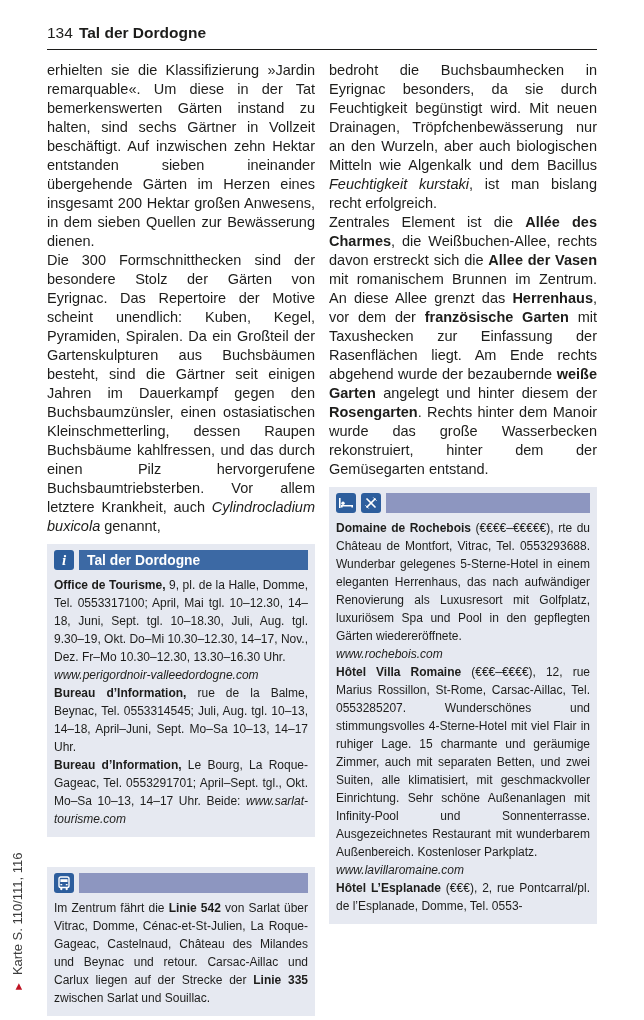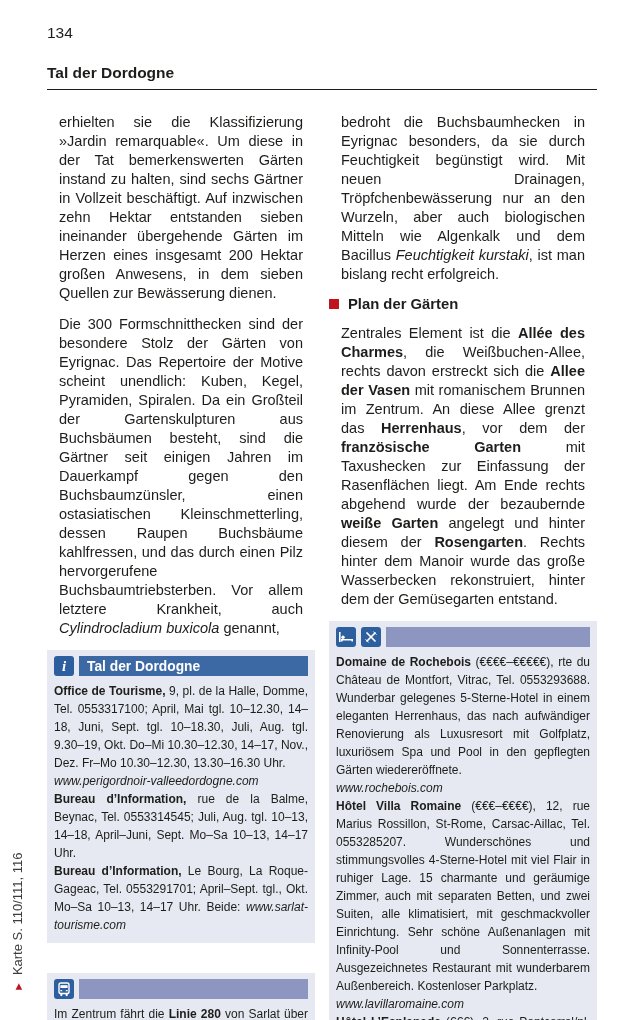--- a/index.html
+++ b/index.html
@@ -3,29 +3,29 @@
 <meta charset="utf-8">
 <style>
   html,body{margin:0;padding:0;background:#ffffff;}
   .page{
     position:relative;width:644px;height:1020px;overflow:hidden;
     background:#ffffff;color:#1d1d1b;
     font-family:"Liberation Sans",sans-serif;
   }
   .content{position:absolute;left:47px;top:24px;width:550px;}
   .page-header{
-    display:flex;align-items:baseline;gap:22px;
-    font-size:15.5px;padding-bottom:7px;border-bottom:1.6px solid #1c1c1a;flex-direction:column;
+    display:flex;align-items:baseline;gap:6px;
+    font-size:15.5px;padding-bottom:7px;border-bottom:1.6px solid #1c1c1a;
   }
   .page-number{font-weight:400;}
   .page-title{font-weight:700;}
   .cols{display:flex;gap:14px;margin-top:11px;}
   .col{width:268px;}
   .col p{
-    margin:12px;font-size:14.5px;line-height:19px;text-align:justify;
+    margin:0;font-size:14.5px;line-height:19px;text-align:justify;
     hyphens:auto;-webkit-hyphens:auto;
   }
   i{font-style:italic;}
   b{font-weight:700;}
   .sec-head{
     display:flex;align-items:center;gap:9px;
     font-weight:700;font-size:14.8px;margin:9px 0 2px 0;
   }
   .red-sq{width:10px;height:10px;background:#bf1322;flex:0 0 10px;}
   .box{background:#e6e9f1;padding:6px 7px 9px 7px;margin-top:8px;}
@@ -90,31 +90,27 @@
                 <rect x="2" y="1" width="10" height="10.5" rx="1.8" fill="none" stroke="#fff" stroke-width="1.4"></rect>
                 <rect x="3.4" y="3.2" width="7.2" height="2.8" fill="#fff"></rect>
                 <rect x="3.4" y="8" width="1.8" height="1.3" fill="#fff"></rect>
                 <rect x="8.8" y="8" width="1.8" height="1.3" fill="#fff"></rect>
                 <circle cx="4.3" cy="13" r="1.15" fill="#fff"></circle>
                 <circle cx="9.7" cy="13" r="1.15" fill="#fff"></circle>
               </svg>
             </span>
             <span class="head-bar"></span>
           </div>
-          <div class="box-body"><span>Im Zentrum fährt die </span><b>Linie 280</b><span> von Sarlat über Vitrac, Domme, Cénac-et-St-Julien, La Roque-Gageac, Castelnaud, Château des Milandes und Beynac und retour. Carsac-Aillac und Carlux liegen auf der Strecke der </span><b>Linie 335</b><span> zwischen Sarlat und Souillac.</span><br></div>
+          <div class="box-body"><span>Im Zentrum fährt die </span><b>Linie 542</b><span> von Sarlat über Vitrac, Domme, Cénac-et-St-Julien, La Roque-Gageac, Castelnaud, Château des Milandes und Beynac und retour. Carsac-Aillac und Carlux liegen auf der Strecke der </span><b>Linie 335</b><span> zwischen Sarlat und Souillac.</span><br></div>
         </div>
       </div>
 
       <div class="col">
         <p><span>bedroht die Buchsbaumhecken in Eyrignac besonders, da sie durch Feuchtigkeit begünstigt wird. Mit neuen Drainagen, Tröpfchenbewässerung nur an den Wurzeln, aber auch biologischen Mitteln wie Algenkalk und dem Bacillus </span><i>Feuchtigkeit kurstaki</i><span>, ist man bislang recht erfolgreich.</span></p>
 
-        <div class="sec-head">
-          <span class="red-sq"></span>
-          <span>Plan der Gärten</span>
-        </div>
 
         <p><span>Zentrales Element ist die </span><b>Allée des Charmes</b><span>, die Weißbuchen-Allee, rechts davon erstreckt sich die </span><b>Allee der Vasen</b><span> mit romanischem Brunnen im Zentrum. An diese Allee grenzt das </span><b>Herrenhaus</b><span>, vor dem der </span><b>französische Garten</b><span> mit Taxushecken zur Einfassung der Rasenflächen liegt. Am Ende rechts abgehend wurde der bezaubernde </span><b>weiße Garten</b><span> angelegt und hinter diesem der </span><b>Rosengarten</b><span>. Rechts hinter dem Manoir wurde das große Wasserbecken rekonstruiert, hinter dem der Gemüsegarten entstand.</span></p>
 
         <div class="box">
           <div class="box-head">
             <span class="sq-icon">
               <svg width="16" height="14" viewBox="0 0 16 14">
                 <rect x="1" y="2" width="1.6" height="10" fill="#fff"></rect>
                 <circle cx="5" cy="7.3" r="1.7" fill="#fff"></circle>
                 <path d="M3 9 h12 v2.6 h-1.6 v-1.1 H4.6 v1.1 H3 z" fill="#fff"></path>

